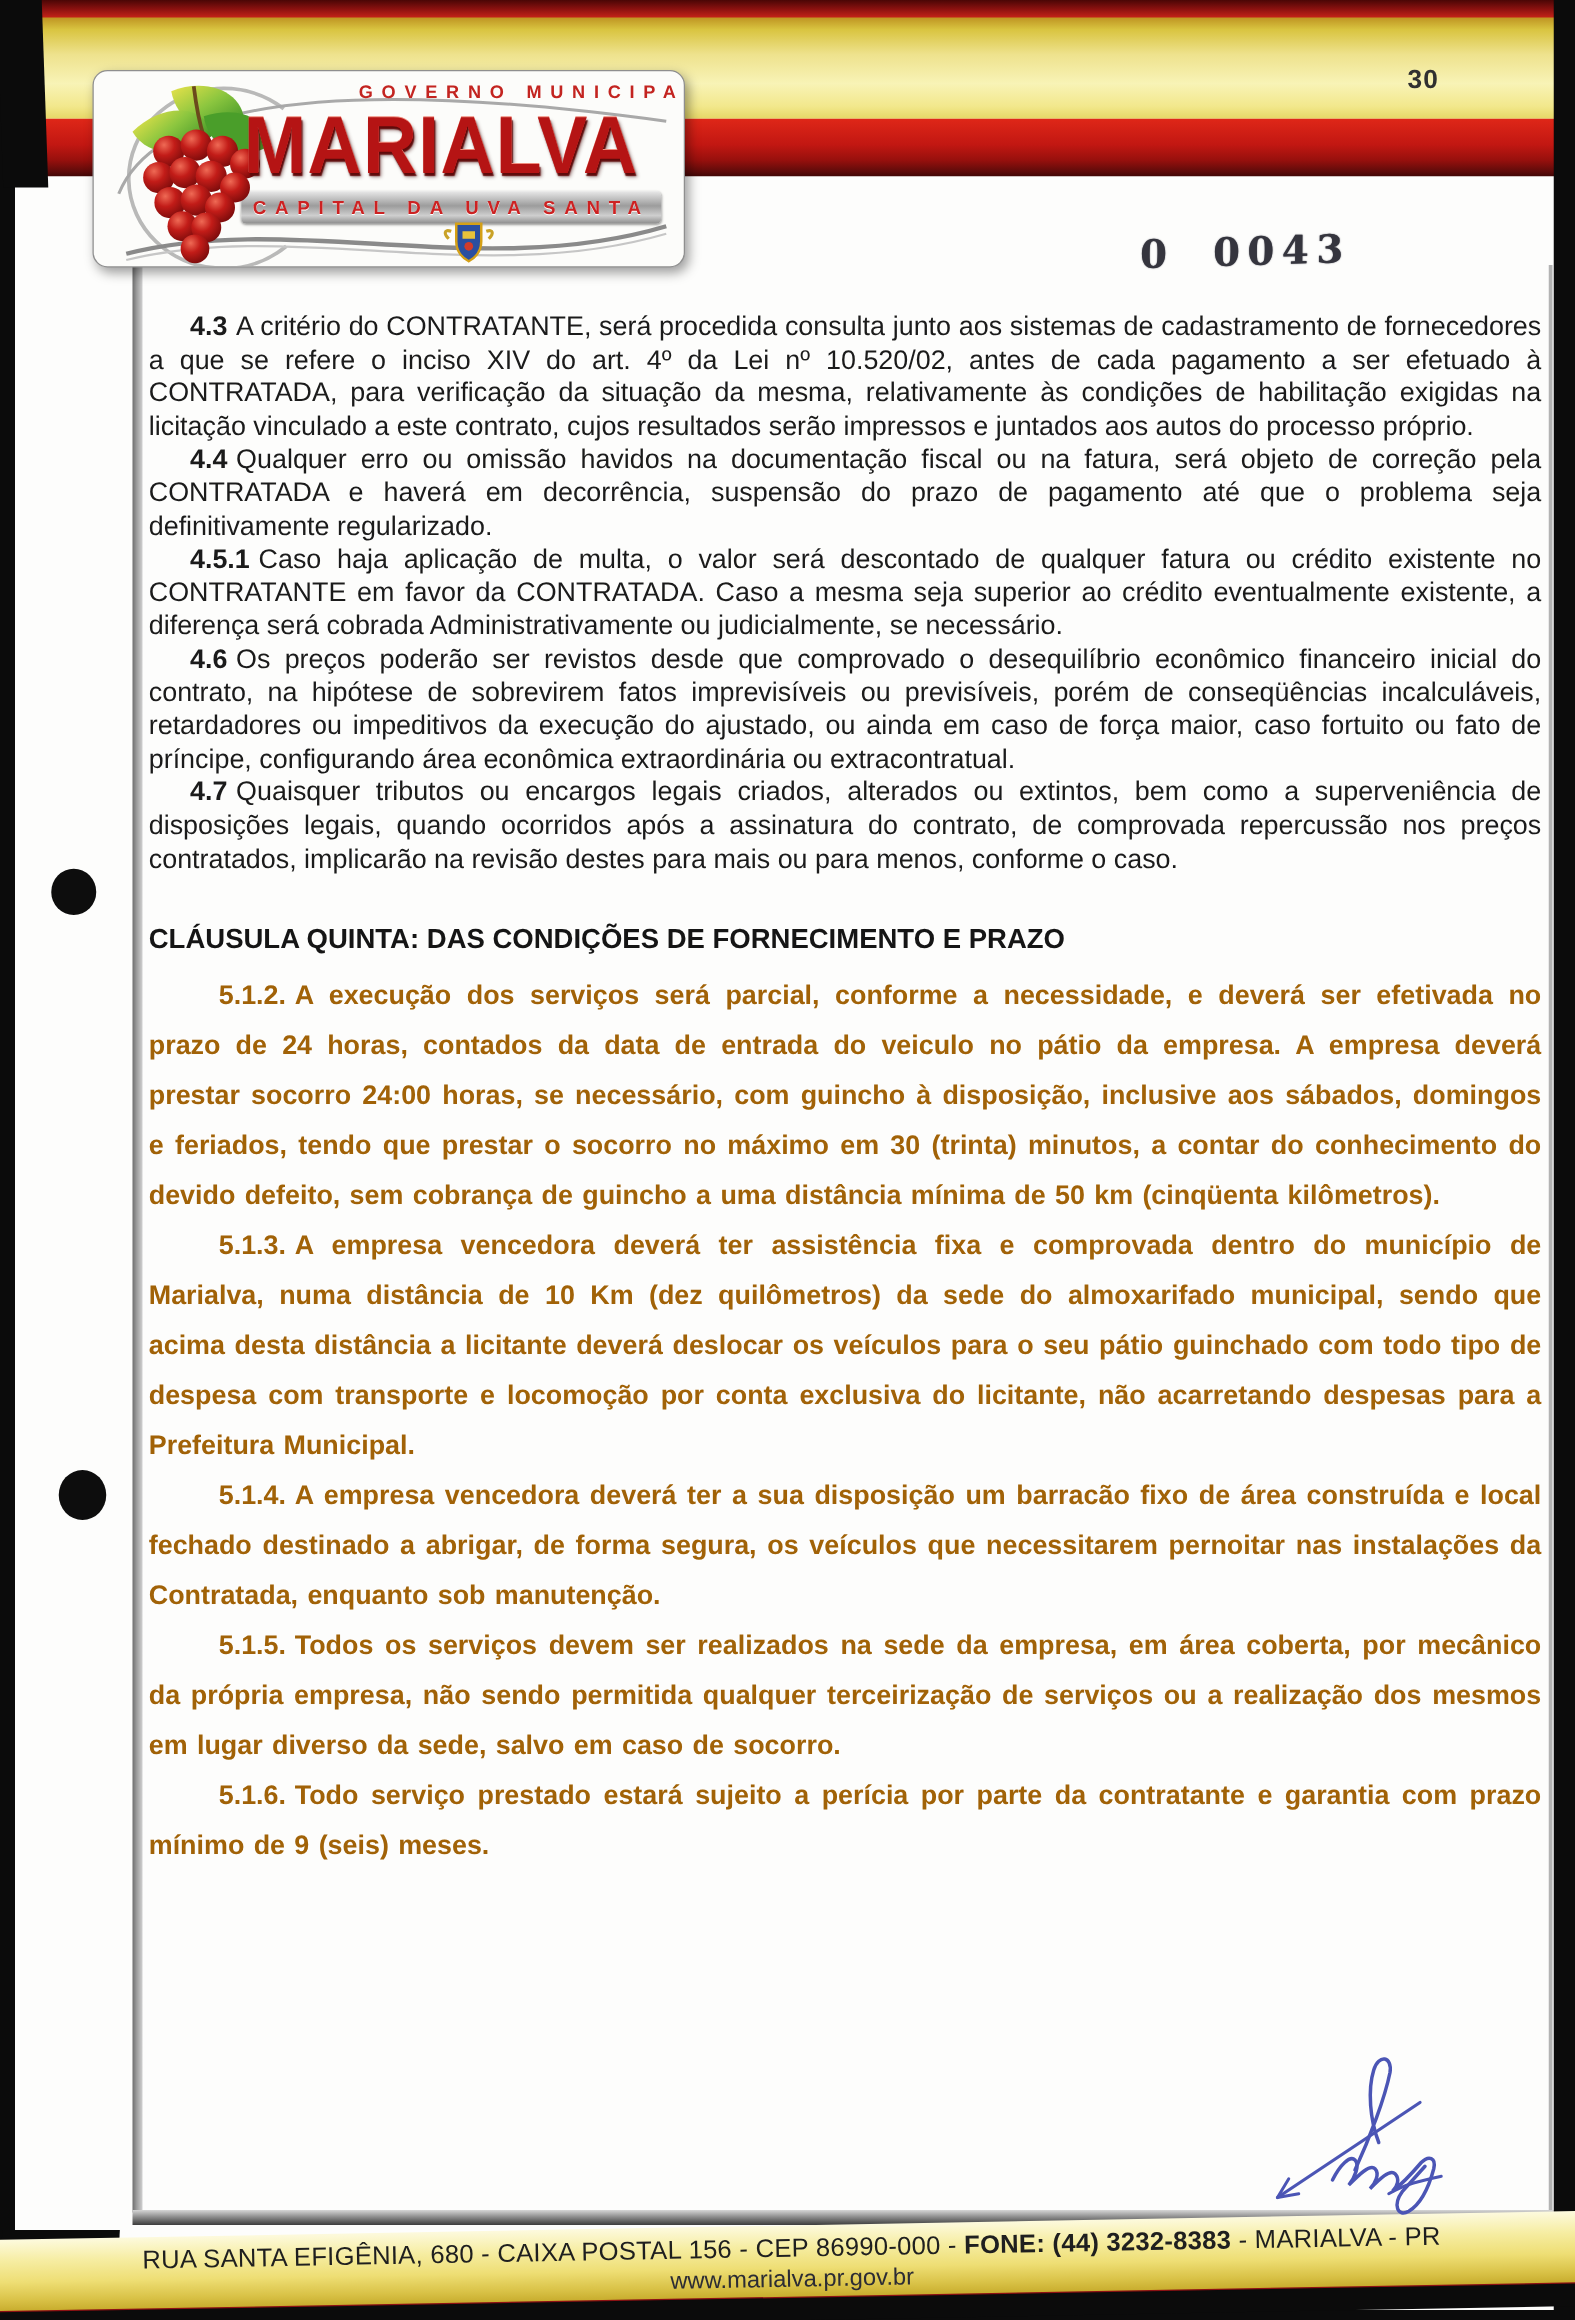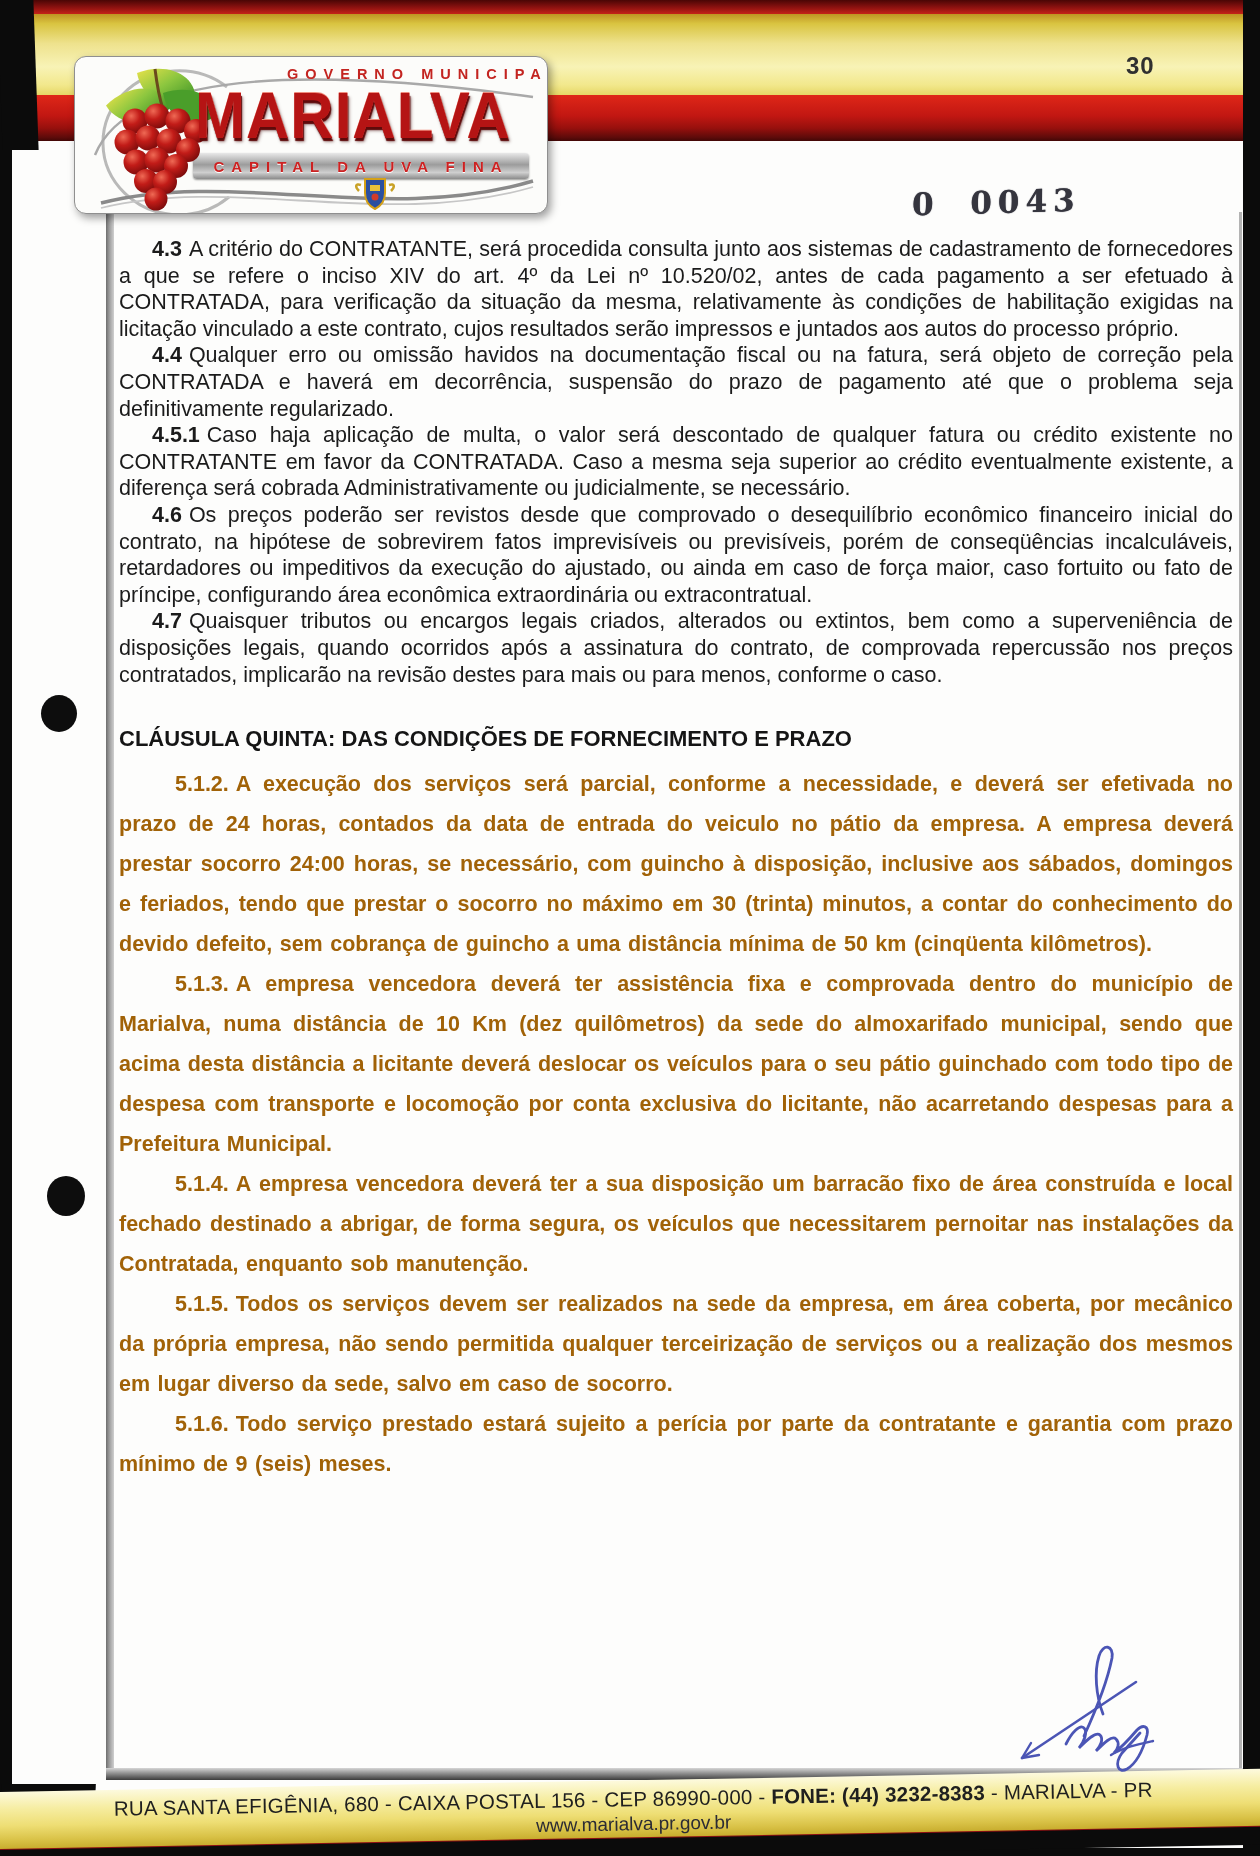--- a/index.html
+++ b/index.html
@@ -14,21 +14,21 @@
   #edge-bl-wedge{left:0;top:1784px;width:94px;height:72px;transform:skewX(-3deg);}
   #edge-bottom{left:0;top:1848px;width:1260px;height:8px;}
 
   
   #band-top-red{position:absolute;left:0;top:0;width:1260px;height:14px;
     background:linear-gradient(180deg,#4a0605 0%,#8f1210 55%,#c42218 100%);}
   #band-yellow{position:absolute;left:0;top:12px;width:1260px;height:83px;
     background:linear-gradient(180deg,#b98a1c 0%,#d9c440 14%,#eee28d 38%,#f8f3b6 66%,#f2e88c 88%,#e6d766 100%);}
   #band-red{position:absolute;left:0;top:95px;width:1260px;height:46px;
     background:linear-gradient(180deg,#df2718 0%,#c21712 45%,#97100d 72%,#5e0b0a 92%,#420706 100%);}
-  #page-number{position:absolute;left:1126px;top:52px;font-size:24px;font-weight:700;
+  #page-number{position:absolute;left:1126px;top:52px;font-size:21px;font-weight:700;
     color:#303030;letter-spacing:1px;}
 
   
   #logo-box{position:absolute;left:74px;top:56px;width:472px;height:156px;background:#fcfcfa;
     border:1px solid #8f8f8f;border-radius:12px;box-shadow:3px 4px 9px rgba(0,0,0,.38);z-index:6;overflow:hidden;}
   #logo-swoosh{position:absolute;left:0;top:0;z-index:1;}
   #logo-gov{position:absolute;left:212px;top:9px;font-size:14.5px;font-weight:700;color:#c32420;
     letter-spacing:7px;z-index:4;white-space:nowrap;}
   #logo-name{position:absolute;left:120px;top:22px;font-size:60px;font-weight:700;color:#b51414;
     letter-spacing:1px;transform:scaleY(1.08);transform-origin:top left;z-index:4;white-space:nowrap;
@@ -47,21 +47,21 @@
     text-shadow:0 0 1px #3c3c46;word-spacing:14px;}
 
   
   #box-left-border{position:absolute;left:106px;top:212px;width:8px;height:1558px;
     background:linear-gradient(90deg,#6e6e6e 0%,#9a9a9a 40%,#d0d0d0 100%);}
   #box-right-border{position:absolute;left:1239px;top:212px;width:3px;height:1558px;background:#b3b3b3;}
   #box-bottom-border{position:absolute;left:106px;top:1768px;width:1137px;height:12px;
     background:linear-gradient(180deg,#d6d6d6 0%,#8f8f8f 45%,#3c3c3c 100%);}
 
   
-  #textflow{position:absolute;left:119px;top:236px;width:1114px;color:#1b1b1b;text-align:justify;z-index:2;}
+  #textflow{position:absolute;left:119px;top:248px;width:1114px;color:#1b1b1b;text-align:justify;z-index:2;}
   p.n{margin:0;font-size:21.5px;line-height:26.6px;text-indent:33px;}
   p.n .cnum{font-weight:700;padding-right:7px;}
   h2#clause-heading{margin:37px 0 0 0;font-size:22px;line-height:28px;font-weight:700;color:#151515;}
   #bold-block{margin-top:11px;}
   p.b{margin:0;font-size:21.5px;line-height:40px;font-weight:700;color:#a16207;text-indent:56px;word-spacing:1.5px;}
   p.b .cnum{padding-right:7px;}
 
   
   .hole{position:absolute;background:#0d0d0d;border-radius:50%;}
   #hole-1{left:41px;top:695px;width:36px;height:37px;}
@@ -94,21 +94,21 @@
   <div id="page-number">30</div>
 
   <div id="logo-box">
     <svg id="logo-swoosh" width="472" height="156" viewBox="0 0 472 156">
       <path d="M20,98 C52,20 210,6 458,40" stroke="#9a9a9a" stroke-width="2.5" fill="none" opacity=".85"></path>
       <path d="M152,30 A76,72 0 1 0 154,140" stroke="#a8a8a8" stroke-width="3" fill="none" opacity=".8"></path>
       <path d="M26,146 C160,112 310,168 458,124" stroke="#8a8a8a" stroke-width="3.5" fill="none"></path>
       <path d="M26,151 C160,118 310,173 458,130" stroke="#c6c6c6" stroke-width="1.8" fill="none"></path>
     </svg>
     <div id="logo-banner">
-      <span id="logo-tagline">CAPITAL DA UVA FINA</span>
+      <span id="logo-tagline">CAPITAL DA UVA SANTA</span>
     </div>
     <svg id="grapes" width="168" height="154" viewBox="0 0 168 154">
       <defs>
         <radialGradient id="g" cx="35%" cy="30%" r="75%">
           <stop offset="0%" stop-color="#ef6a55"></stop>
             <stop offset="45%" stop-color="#c21c18"></stop>
             <stop offset="100%" stop-color="#7a0b0b"></stop>
         </radialGradient>
         <linearGradient id="leaf" x1="0" y1="0" x2="1" y2="1">
           <stop offset="0%" stop-color="#e9e24a"></stop>

